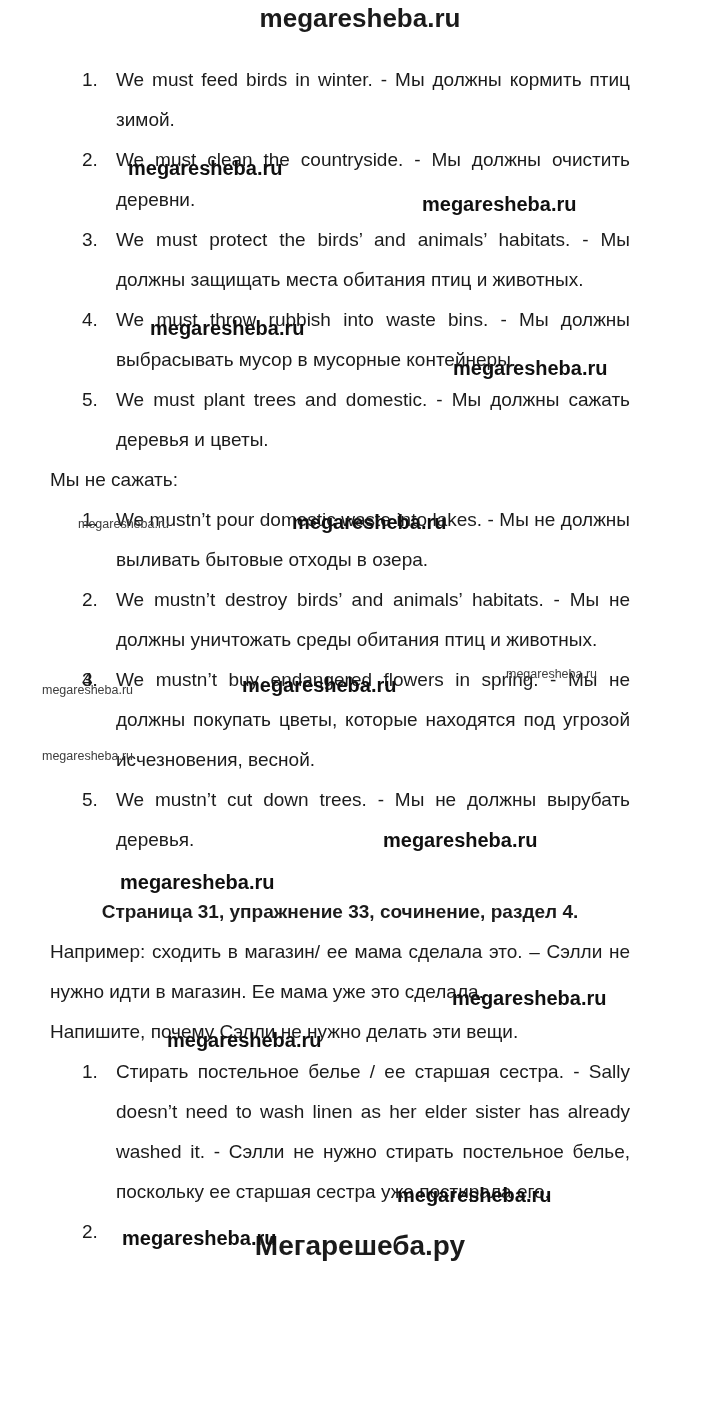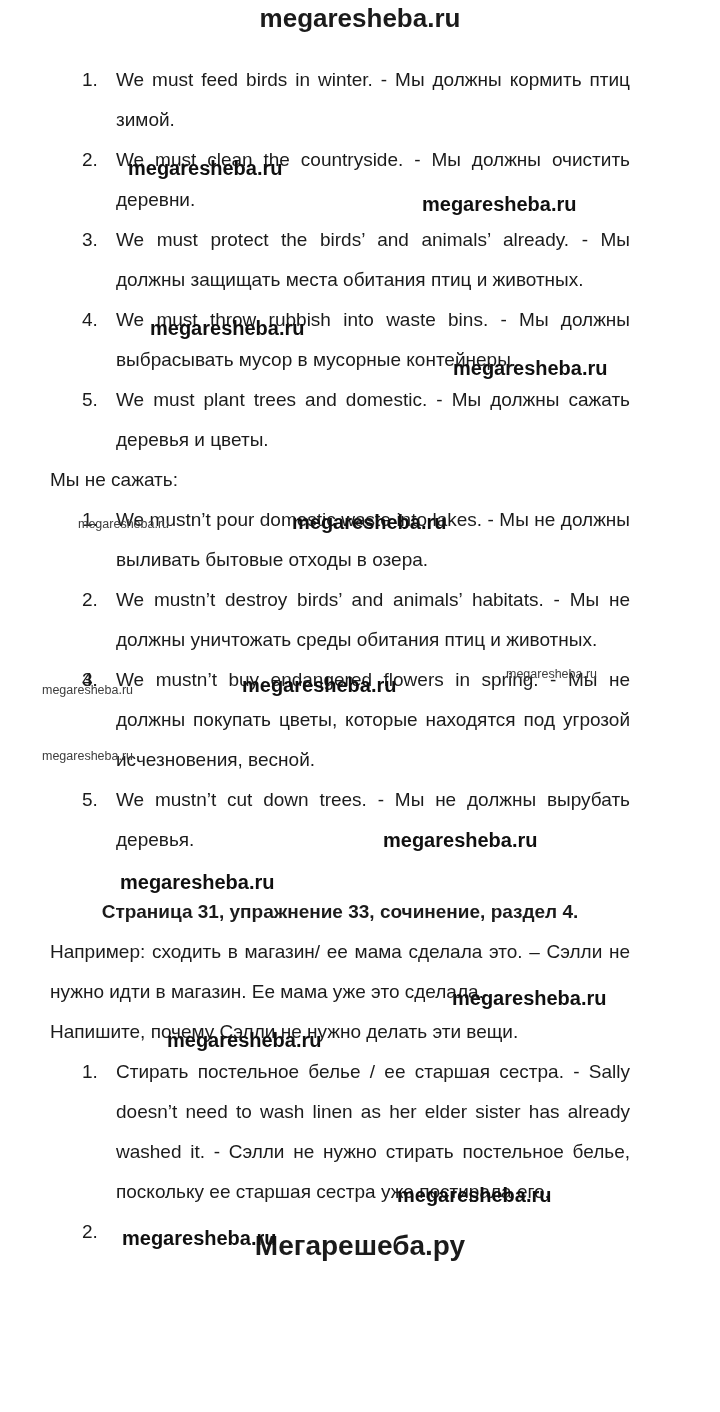--- a/index.html
+++ b/index.html
@@ -54,21 +54,21 @@
     <div class="list-item">
       <span class="item-num">1.</span>
       <span class="item-text">We must feed birds in winter. - Мы должны кормить птиц зимой.</span>
     </div>
     <div class="list-item">
       <span class="item-num">2.</span>
       <span class="item-text">We must clean the countryside. - Мы должны очистить деревни.</span>
     </div>
     <div class="list-item">
       <span class="item-num">3.</span>
-      <span class="item-text">We must protect the birds’ and animals’ already. - Мы должны защищать места обитания птиц и животных.</span>
+      <span class="item-text">We must protect the birds’ and animals’ habitats. - Мы должны защищать места обитания птиц и животных.</span>
     </div>
     <div class="list-item">
       <span class="item-num">4.</span>
       <span class="item-text">We must throw rubbish into waste bins. - Мы должны выбрасывать мусор в мусорные контейнеры.</span>
     </div>
     <div class="list-item">
       <span class="item-num">5.</span>
       <span class="item-text">We must plant trees and domestic. - Мы должны сажать деревья и цветы.</span>
     </div>
   </div>

